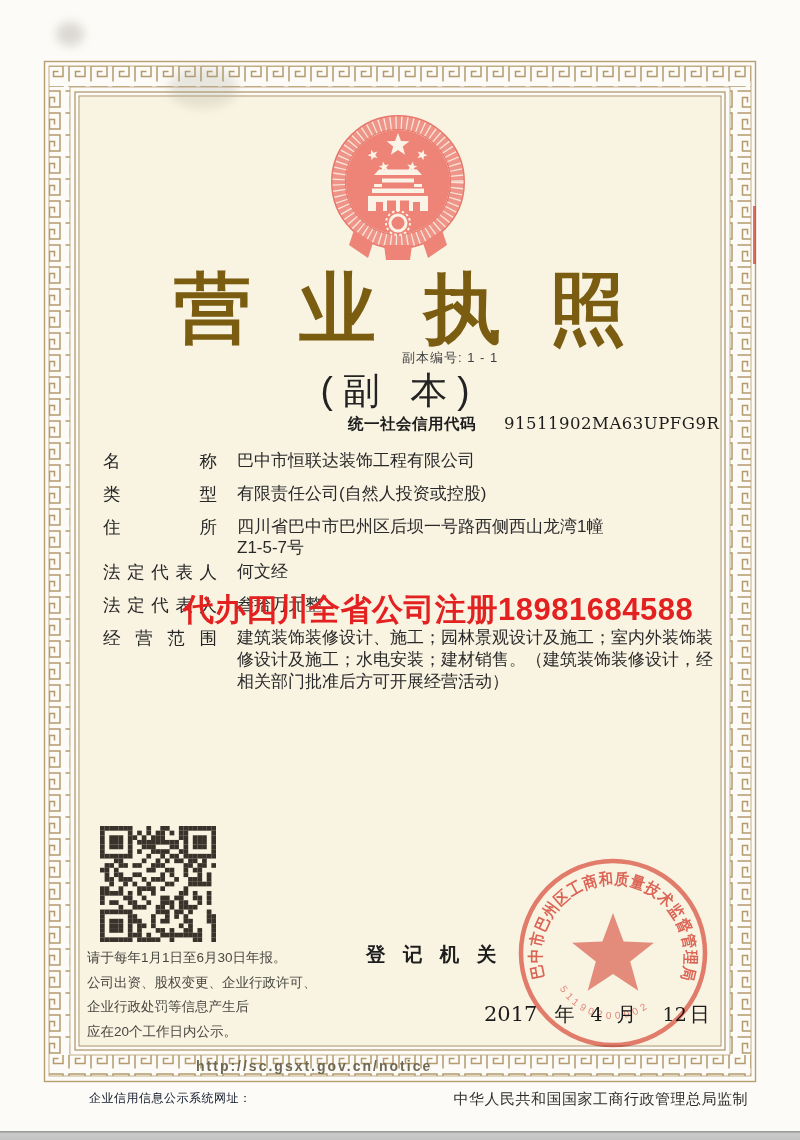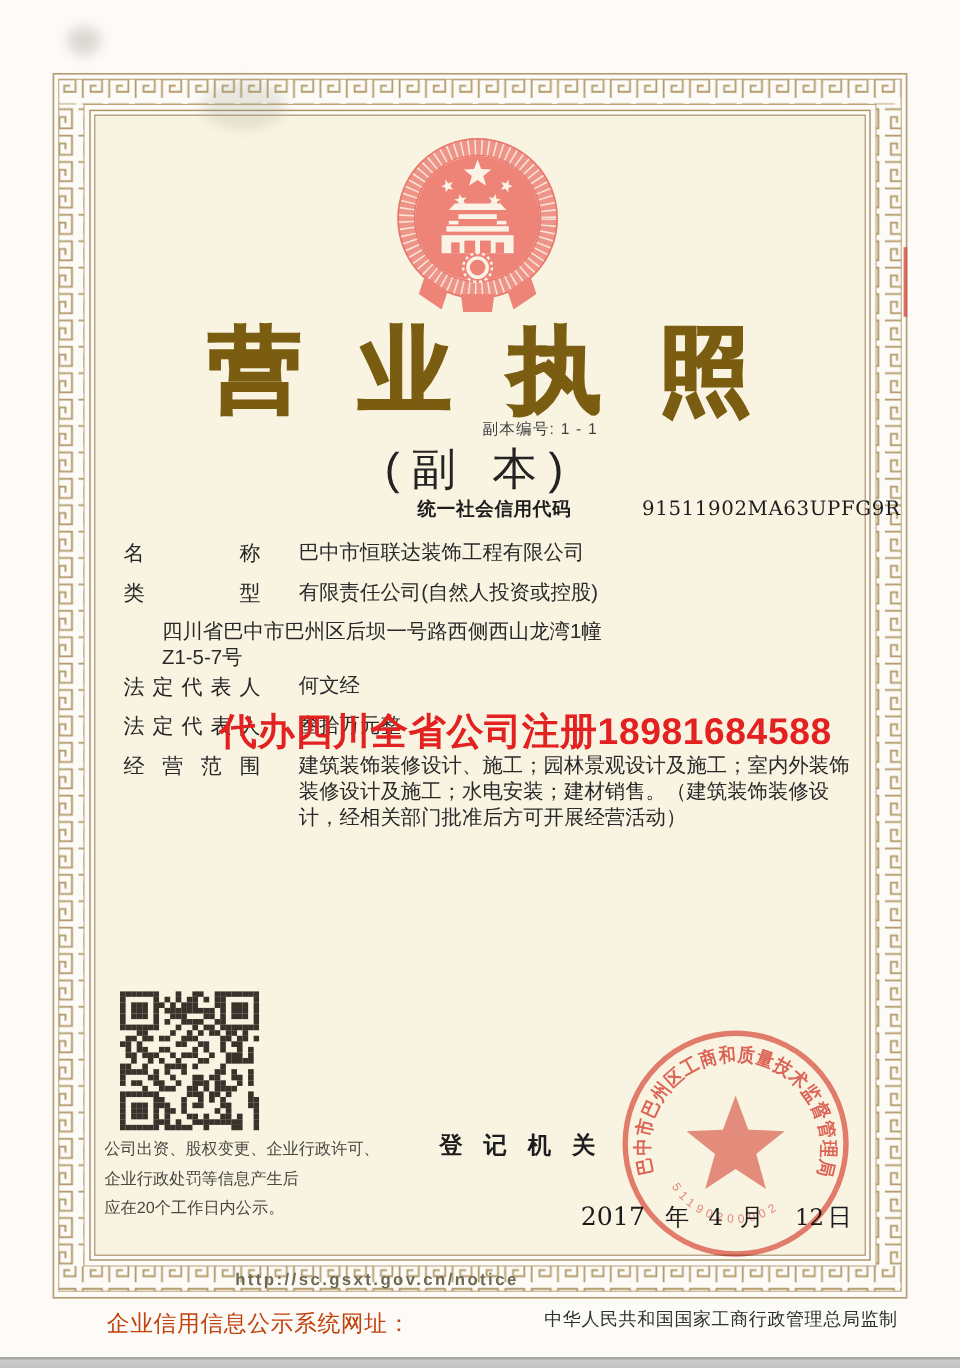--- a/index.html
+++ b/index.html
@@ -11,51 +11,51 @@
   
   .smudge{position:absolute;border-radius:50%;filter:blur(5px);z-index:0;}
   .sm1{left:56px;top:22px;width:28px;height:24px;background:rgba(160,155,145,.35);}
   .sm2{left:168px;top:68px;width:70px;height:40px;background:rgba(165,158,140,.22);}
   .sm3{left:345px;top:182px;width:66px;height:30px;background:rgba(160,150,130,.22);}
   .red-dash{position:absolute;left:753px;top:206px;width:3px;height:58px;background:rgba(214,66,56,.75);z-index:2;}
   .bottom-strip{position:absolute;left:0;bottom:0;width:800px;height:9px;
                 background:linear-gradient(#8f8f8f,#cbcbcb 30%,#c2c2c2);z-index:3;}
   
   .emblem{left:316px;top:112px;width:164px;height:152px;z-index:1;}
-  .title{left:0;top:258px;width:800px;text-align:center;font-size:77px;font-weight:700;
+  .title{left:0;top:258px;width:800px;text-align:center;font-size:77px;font-weight:400;
          color:#7b5d12;letter-spacing:48px;padding-left:48px;box-sizing:border-box;
          -webkit-text-stroke:2.2px #7b5d12;z-index:1;}
   .copy-no{left:402px;top:349px;font-size:13px;color:#3f3f3f;letter-spacing:1px;z-index:2;}
   .subtitle{left:0;top:366px;width:800px;text-align:center;font-size:37px;color:#232323;
             letter-spacing:10px;box-sizing:border-box;z-index:1;}
-  .credit-line{left:348px;top:414px;display:flex;align-items:baseline;z-index:1;gap:31px;}
+  .credit-line{left:348px;top:414px;display:flex;align-items:baseline;z-index:1;}
   .credit-label{font-size:15.5px;font-weight:700;color:#1d1d1d;letter-spacing:.5px;}
   .credit-code{margin-left:28px;font-family:"DejaVu Serif",serif;font-size:16.5px;color:#1d1d1d;letter-spacing:.5px;}
   
   .fields{left:103px;top:450px;width:616px;z-index:1;}
   .frow{display:flex;margin-bottom:11px;}
   .flabel{width:114px;flex:none;font-size:17.5px;font-weight:500;color:#262626;
           text-align:justify;text-align-last:justify;line-height:22px;}
-  .fvalue{margin-left:32px;font-size:17px;color:#292929;line-height:22px;}
+  .fvalue{margin-left:20px;font-size:17px;color:#292929;line-height:22px;}
   .frow-address .fvalue{line-height:21px;}
   .frow-address{margin-bottom:3px;}
   
   .watermark{left:183px;top:589px;font-size:31px;font-weight:600;color:#e32120;
              white-space:nowrap;letter-spacing:.5px;z-index:4;}
   
   .qr{left:100px;top:826px;width:116px;height:116px;z-index:1;}
   .notes{left:87px;top:946px;font-size:13.5px;color:#474740;line-height:24.5px;z-index:1;}
   .agency{left:366px;top:941px;font-size:19.5px;font-weight:600;color:#1d1d1d;letter-spacing:6px;z-index:1;}
   .seal{left:514px;top:854px;width:198px;height:198px;z-index:5;mix-blend-mode:multiply;opacity:.93;}
   .date-row{left:484px;top:1001px;display:flex;align-items:baseline;font-size:20px;color:#1b1b1b;z-index:2;}
   .date-num{font-family:"DejaVu Serif",serif;font-size:21px;}
   .d-yu{margin-left:17px;} .d-m{margin-left:16px;font-size:19px;} .d-mu{margin-left:14px;}
   .d-d{margin-left:26px;font-size:19px;} .d-du{margin-left:3px;}
   .url{left:196px;top:1058px;font-size:14px;font-weight:600;color:#6f6852;letter-spacing:2px;z-index:2;}
-  .footer-left{left:89px;top:1090px;font-size:19px;color:#c2410c;letter-spacing:.5px;z-index:1;}
+  .footer-left{left:89px;top:1090px;font-size:12px;color:#0f172a;letter-spacing:.5px;z-index:1;}
   .footer-right{right:52px;top:1090px;font-size:15px;color:#2f2f2f;letter-spacing:.5px;z-index:1;}
 </style>
 </head>
 <body>
 
 <div class="canvas">
 
   <svg id="frame" width="800" height="1140">
     <defs>
       <pattern id="gk" width="22" height="21" patternUnits="userSpaceOnUse">
@@ -132,20 +132,21 @@
           <div>巴中市恒联达装饰工程有限公司</div>
         </div>
     </div>
     <div class="frow">
       <div class="flabel">类型</div>
       <div class="fvalue">
           <div>有限责任公司(自然人投资或控股)</div>
         </div>
     </div>
     <div class="frow frow-address">
+      <div class="flabel">住所</div>
       <div class="fvalue">
         <div>四川省巴中市巴州区后坝一号路西侧西山龙湾1幢</div>
         <div>Z1-5-7号</div>
       </div>
     </div>
     <div class="frow">
       <div class="flabel">法定代表人</div>
       <div class="fvalue">
           <div>何文经</div>
         </div>
@@ -488,20 +489,21 @@
         <rect x="51.04" y="111.36" width="4.70" height="4.70"></rect>
         <rect x="55.68" y="111.36" width="4.70" height="4.70"></rect>
         <rect x="69.60" y="111.36" width="4.70" height="4.70"></rect>
         <rect x="92.80" y="111.36" width="4.70" height="4.70"></rect>
         <rect x="97.44" y="111.36" width="4.70" height="4.70"></rect>
         <rect x="111.36" y="111.36" width="4.70" height="4.70"></rect>
       </g>
     </svg>
 
   <div class="abs notes">
+    <div>请于每年1月1日至6月30日年报。</div>
     <div>公司出资、股权变更、企业行政许可、</div>
     <div>企业行政处罚等信息产生后</div>
     <div>应在20个工作日内公示。</div>
   </div>
 
   <div class="abs agency">登 记 机 关</div>
 
   <div class="abs date-row">
     <span class="date-num">2017</span>
     <span class="d-yu">年</span>

